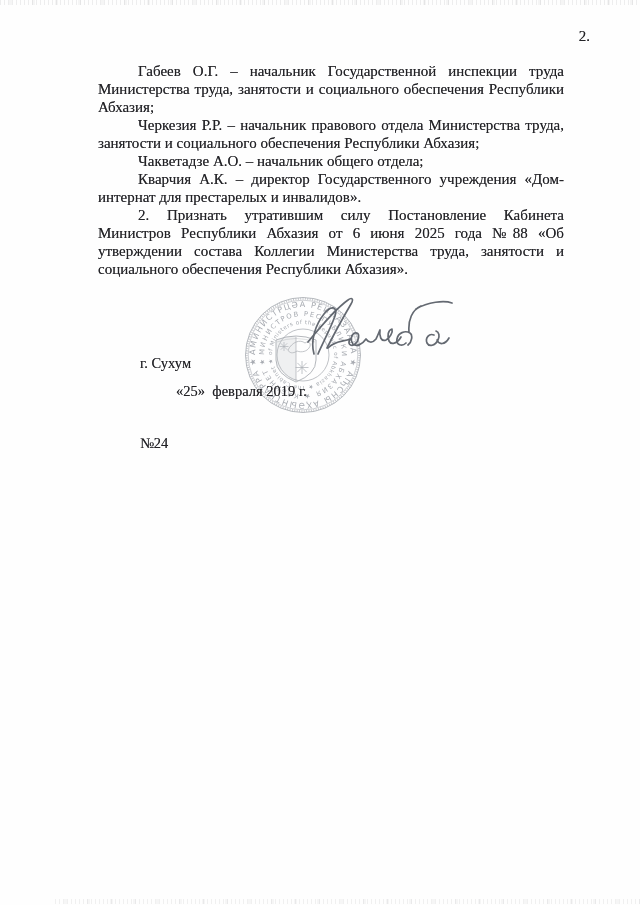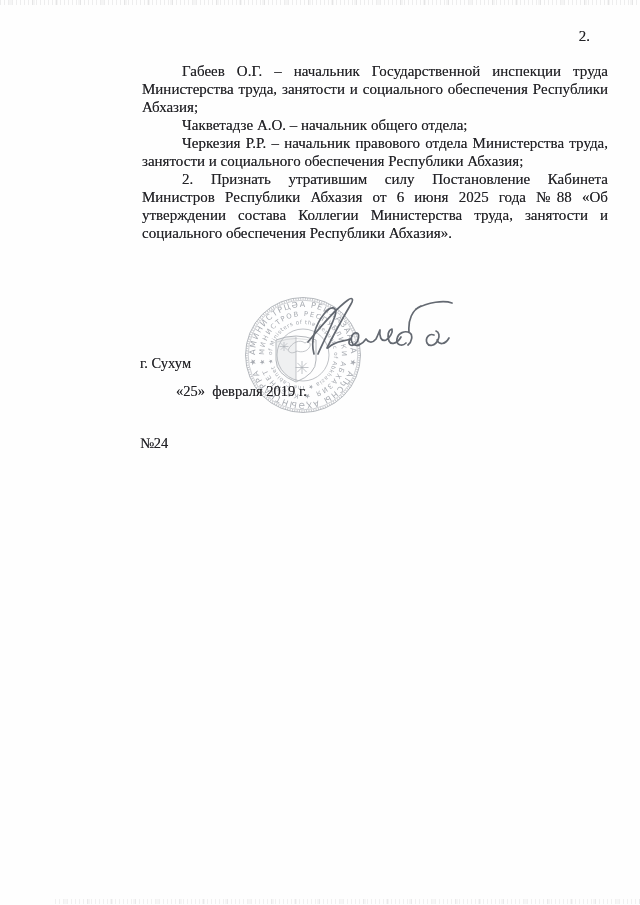--- a/index.html
+++ b/index.html
@@ -27,21 +27,20 @@
   .page-number{
     position:absolute;top:28px;right:50px;
     font-size:15px;
     text-shadow:0 0 .5px rgba(35,35,40,.65);
   }
   .doc-body{
     position:absolute;left:98px;top:62px;width:466px;
     font-size:15px;line-height:18px;
     text-shadow:0 0 .5px rgba(35,35,40,.65);
     z-index:2;
-    margin-left:44px;
   }
   .doc-body p{
     margin:0;
     text-indent:40px;
     text-align:justify;
   }
   .sig-row{
     position:absolute;left:141px;top:325px;width:416px;
     display:flex;justify-content:space-between;
     font-size:15px;font-weight:bold;
@@ -78,22 +77,23 @@
 
 <div class="page">
 
   <div class="edge-noise top"></div>
   <div class="edge-noise bottom"></div>
 
   <div class="page-number">2.</div>
 
   <div class="doc-body">
     <p>Габеев О.Г. – начальник Государственной инспекции труда Министерства труда, занятости и социального обеспечения Республики Абхазия;</p>
+    <p>Черкезия Р.Р. – начальник правового отдела Министерства труда, занятости и социального обеспечения Республики Абхазия;</p>
     <p>Чакветадзе А.О. – начальник общего отдела;</p>
-    <p>Черкезия Р.Р. – начальник правового отдела Министерства труда, занятости и социального обеспечения Республики Абхазия;</p>
+    <p>Кварчия А.К. – директор Государственного учреждения «Дом-интернат для престарелых и инвалидов».</p>
     <p>2. Признать утратившим силу Постановление Кабинета Министров Республики Абхазия от 6 июня 2025 года №88 «Об утверждении состава Коллегии Министерства труда, занятости и социального обеспечения Республики Абхазия».</p>
   </div>
 
   <div class="stamp-wrap">
     <svg width="170" height="170" viewBox="0 0 170 170">
       <g stroke="#a6aab0" fill="none" stroke-width="0.9">
         <circle cx="85" cy="85" r="57.5"></circle>
         <circle cx="85" cy="85" r="54.8" stroke-width="0.6"></circle>
         <circle cx="85" cy="85" r="56.2" stroke-width="2" stroke-dasharray="0.9,1.5" opacity="0.75"></circle>
         <circle cx="85" cy="85" r="26" stroke-width="0.8"></circle>

